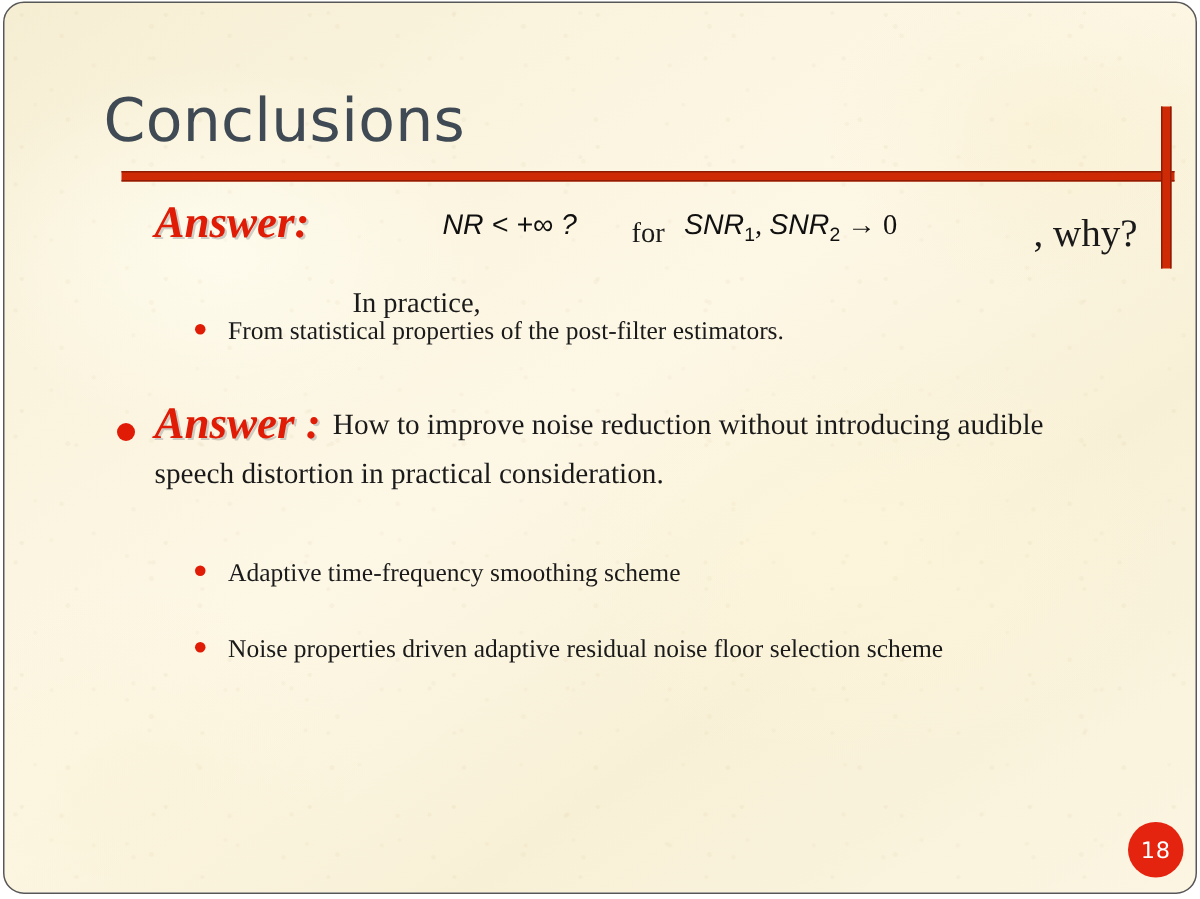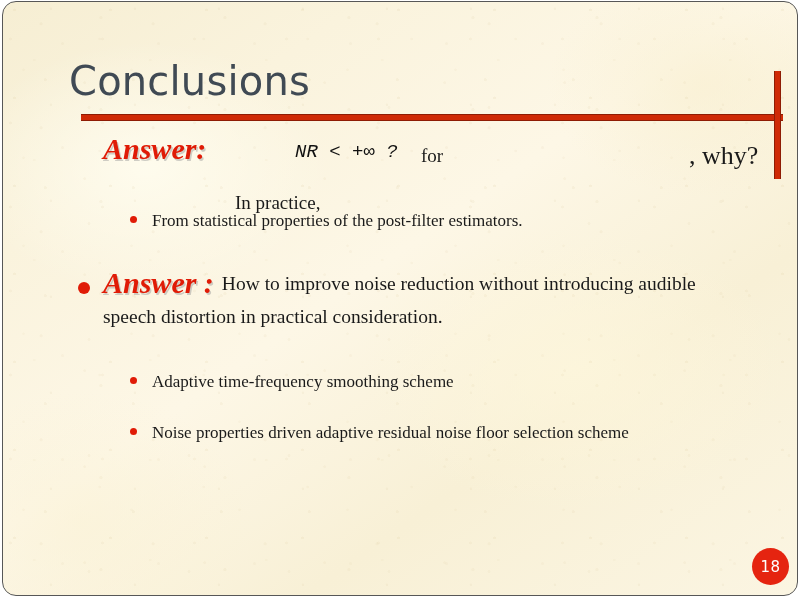--- a/index.html
+++ b/index.html
@@ -162,21 +162,21 @@
   #row1 .why {
     position: absolute;
     left: 682px;
     top: 11px;
     font-size: 26px;
     color: #1a1a1a;
     white-space: nowrap;
   }
   .mathit {
     font-style: italic;
-    font-family: Liberation Mono, monospace;
+    font-family: Liberation Sans, sans-serif;
   }
   .mathit sub {
     font-size: 0.68em;
     font-style: normal;
   }
 
   
   #row2 {
     position: relative;
     padding-left: 96px;
@@ -257,20 +257,21 @@
   <div id="corner-vrule"></div>
 
   <div id="body">
 
     <div id="row1">
       <span class="bullet1"></span>
       <span class="answer">Answer:</span>
       <span class="practice lvl1-text">In practice,</span>
       <span class="nr-expr"><span class="mathit">NR &lt; +∞ ?</span></span>
       <span class="for-word lvl1-text">for</span>
+      <span class="snr-expr"><span class="mathit"><span>SNR</span><sub>1</sub></span><span>,</span>&nbsp;<span class="mathit"><span>SNR</span><sub>2</sub></span>&nbsp;<span>→ 0</span></span>
       <span class="why lvl1-text">, why?</span>
     </div>
 
     <div class="lvl2" id="sub1">
       <span class="bullet2"></span>
       <span>From statistical properties of the post-filter estimators.</span>
     </div>
 
     <div id="row2">
       <span class="bullet1"></span>

